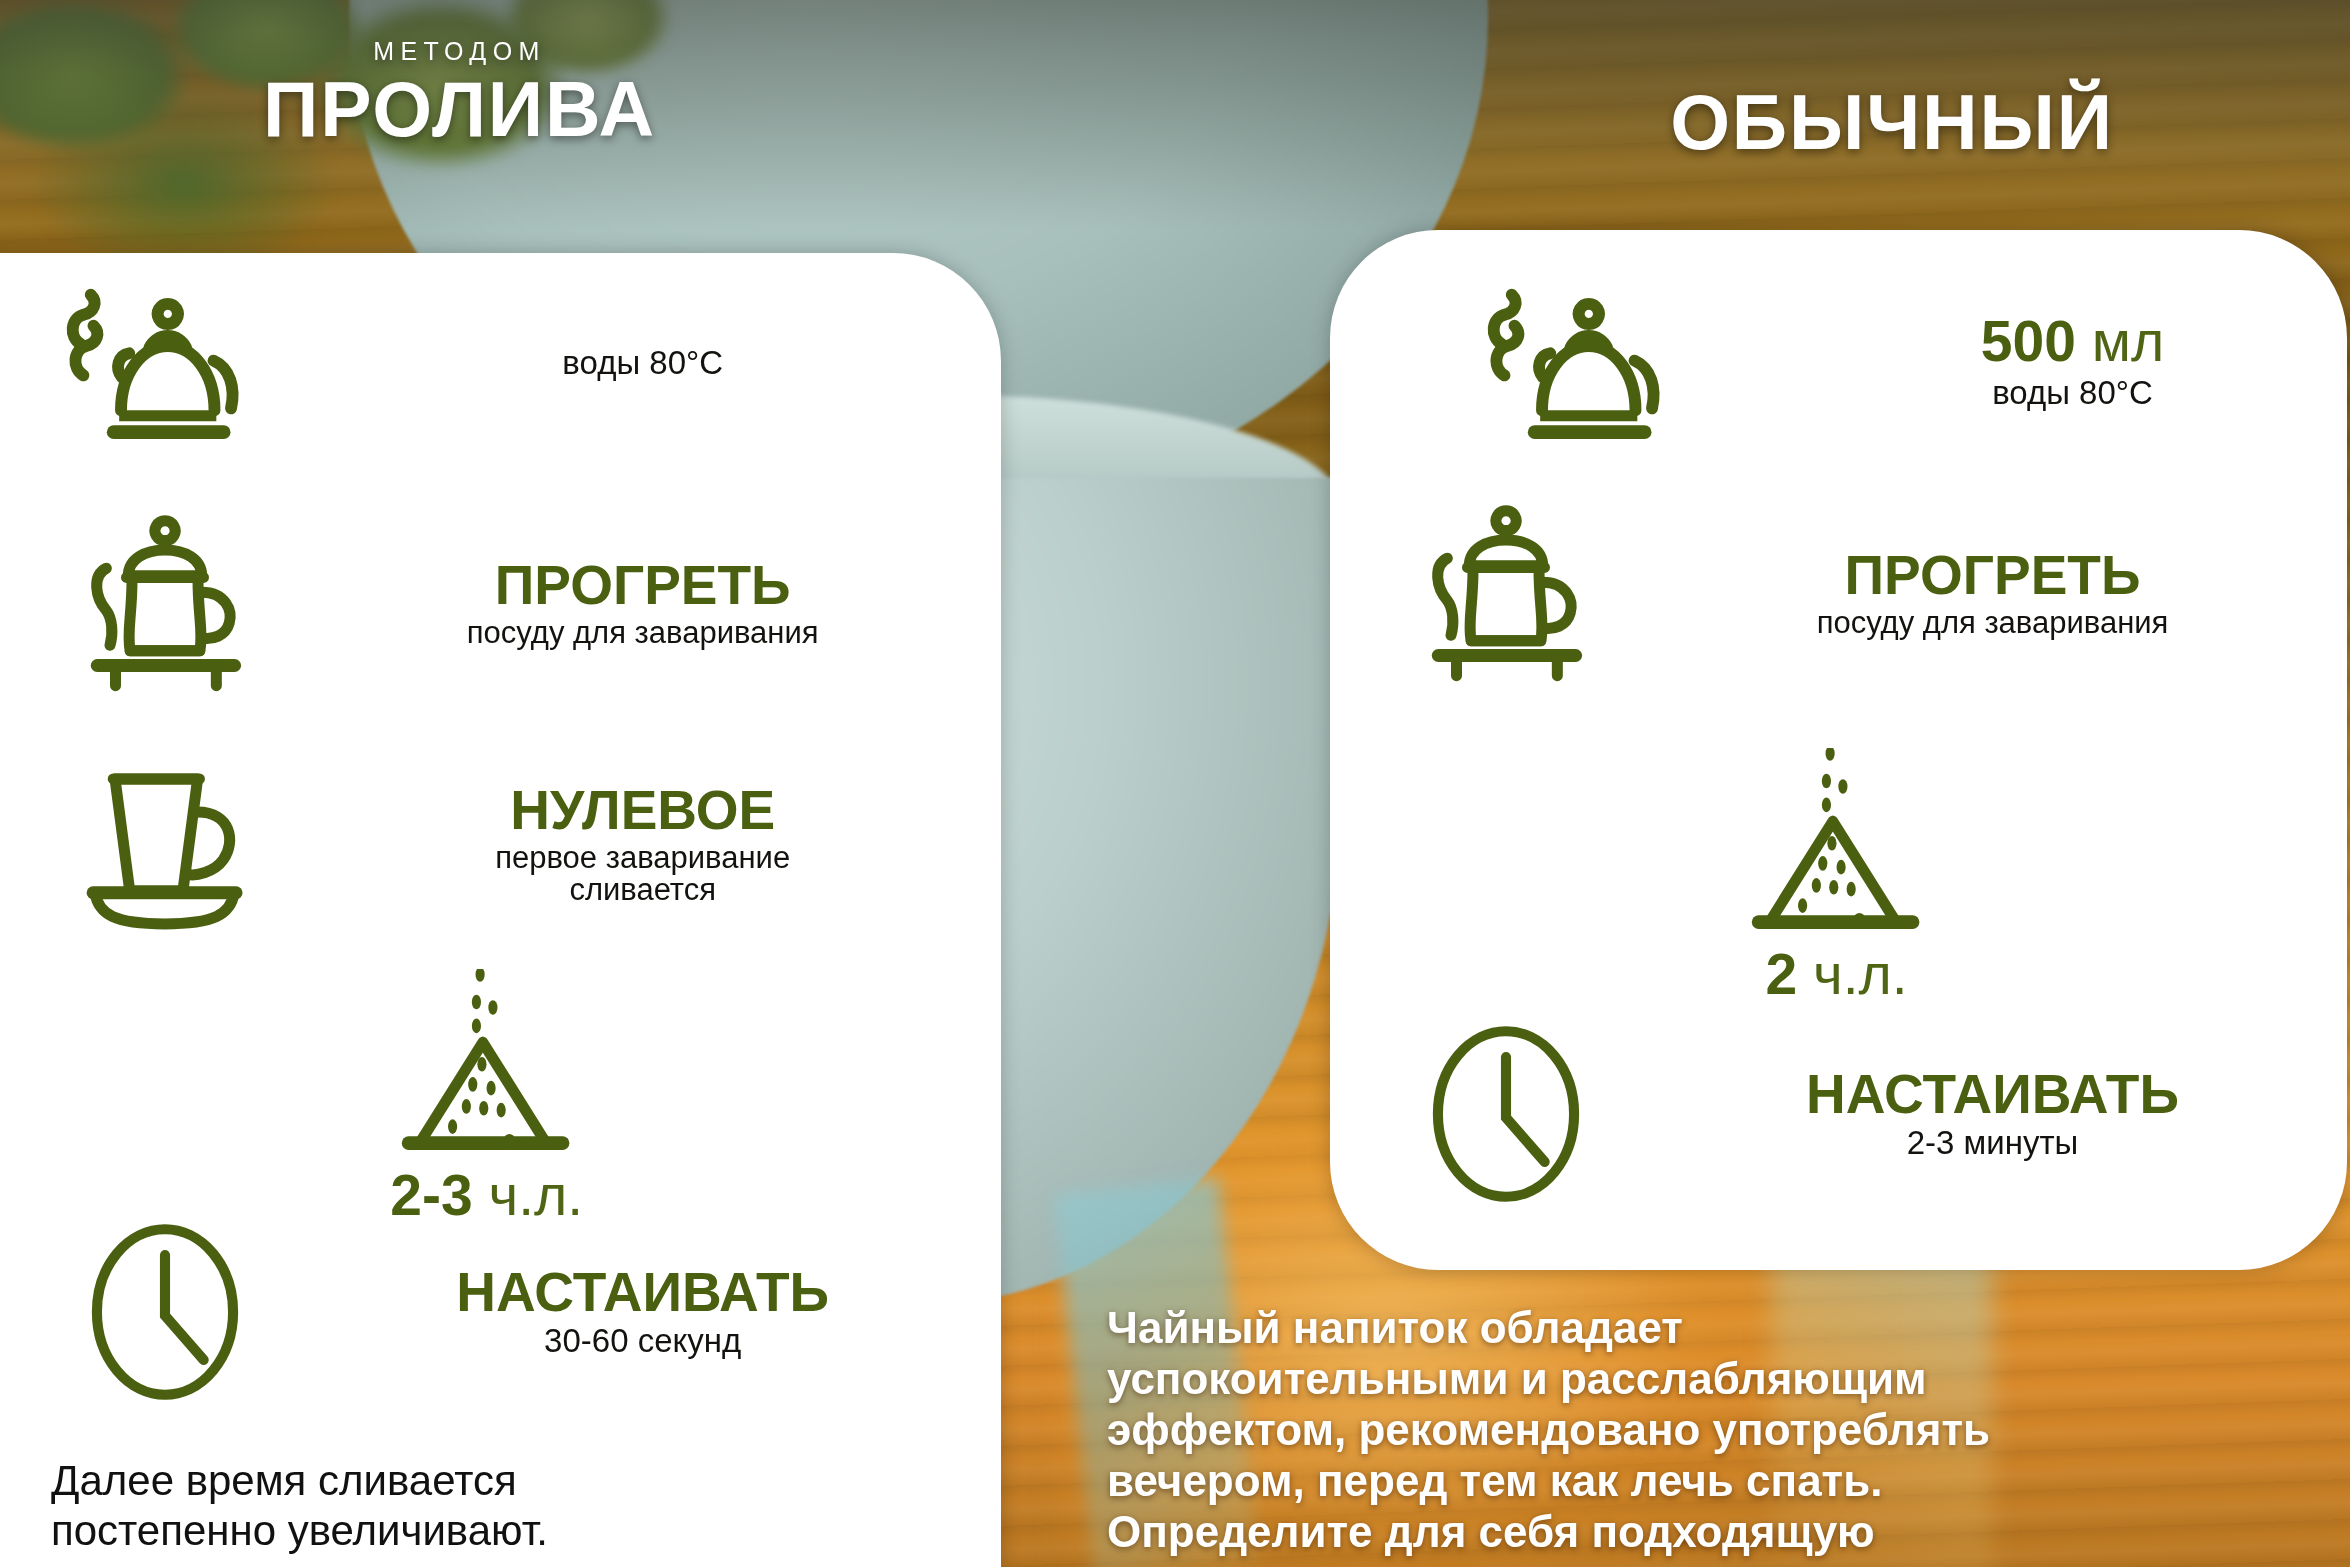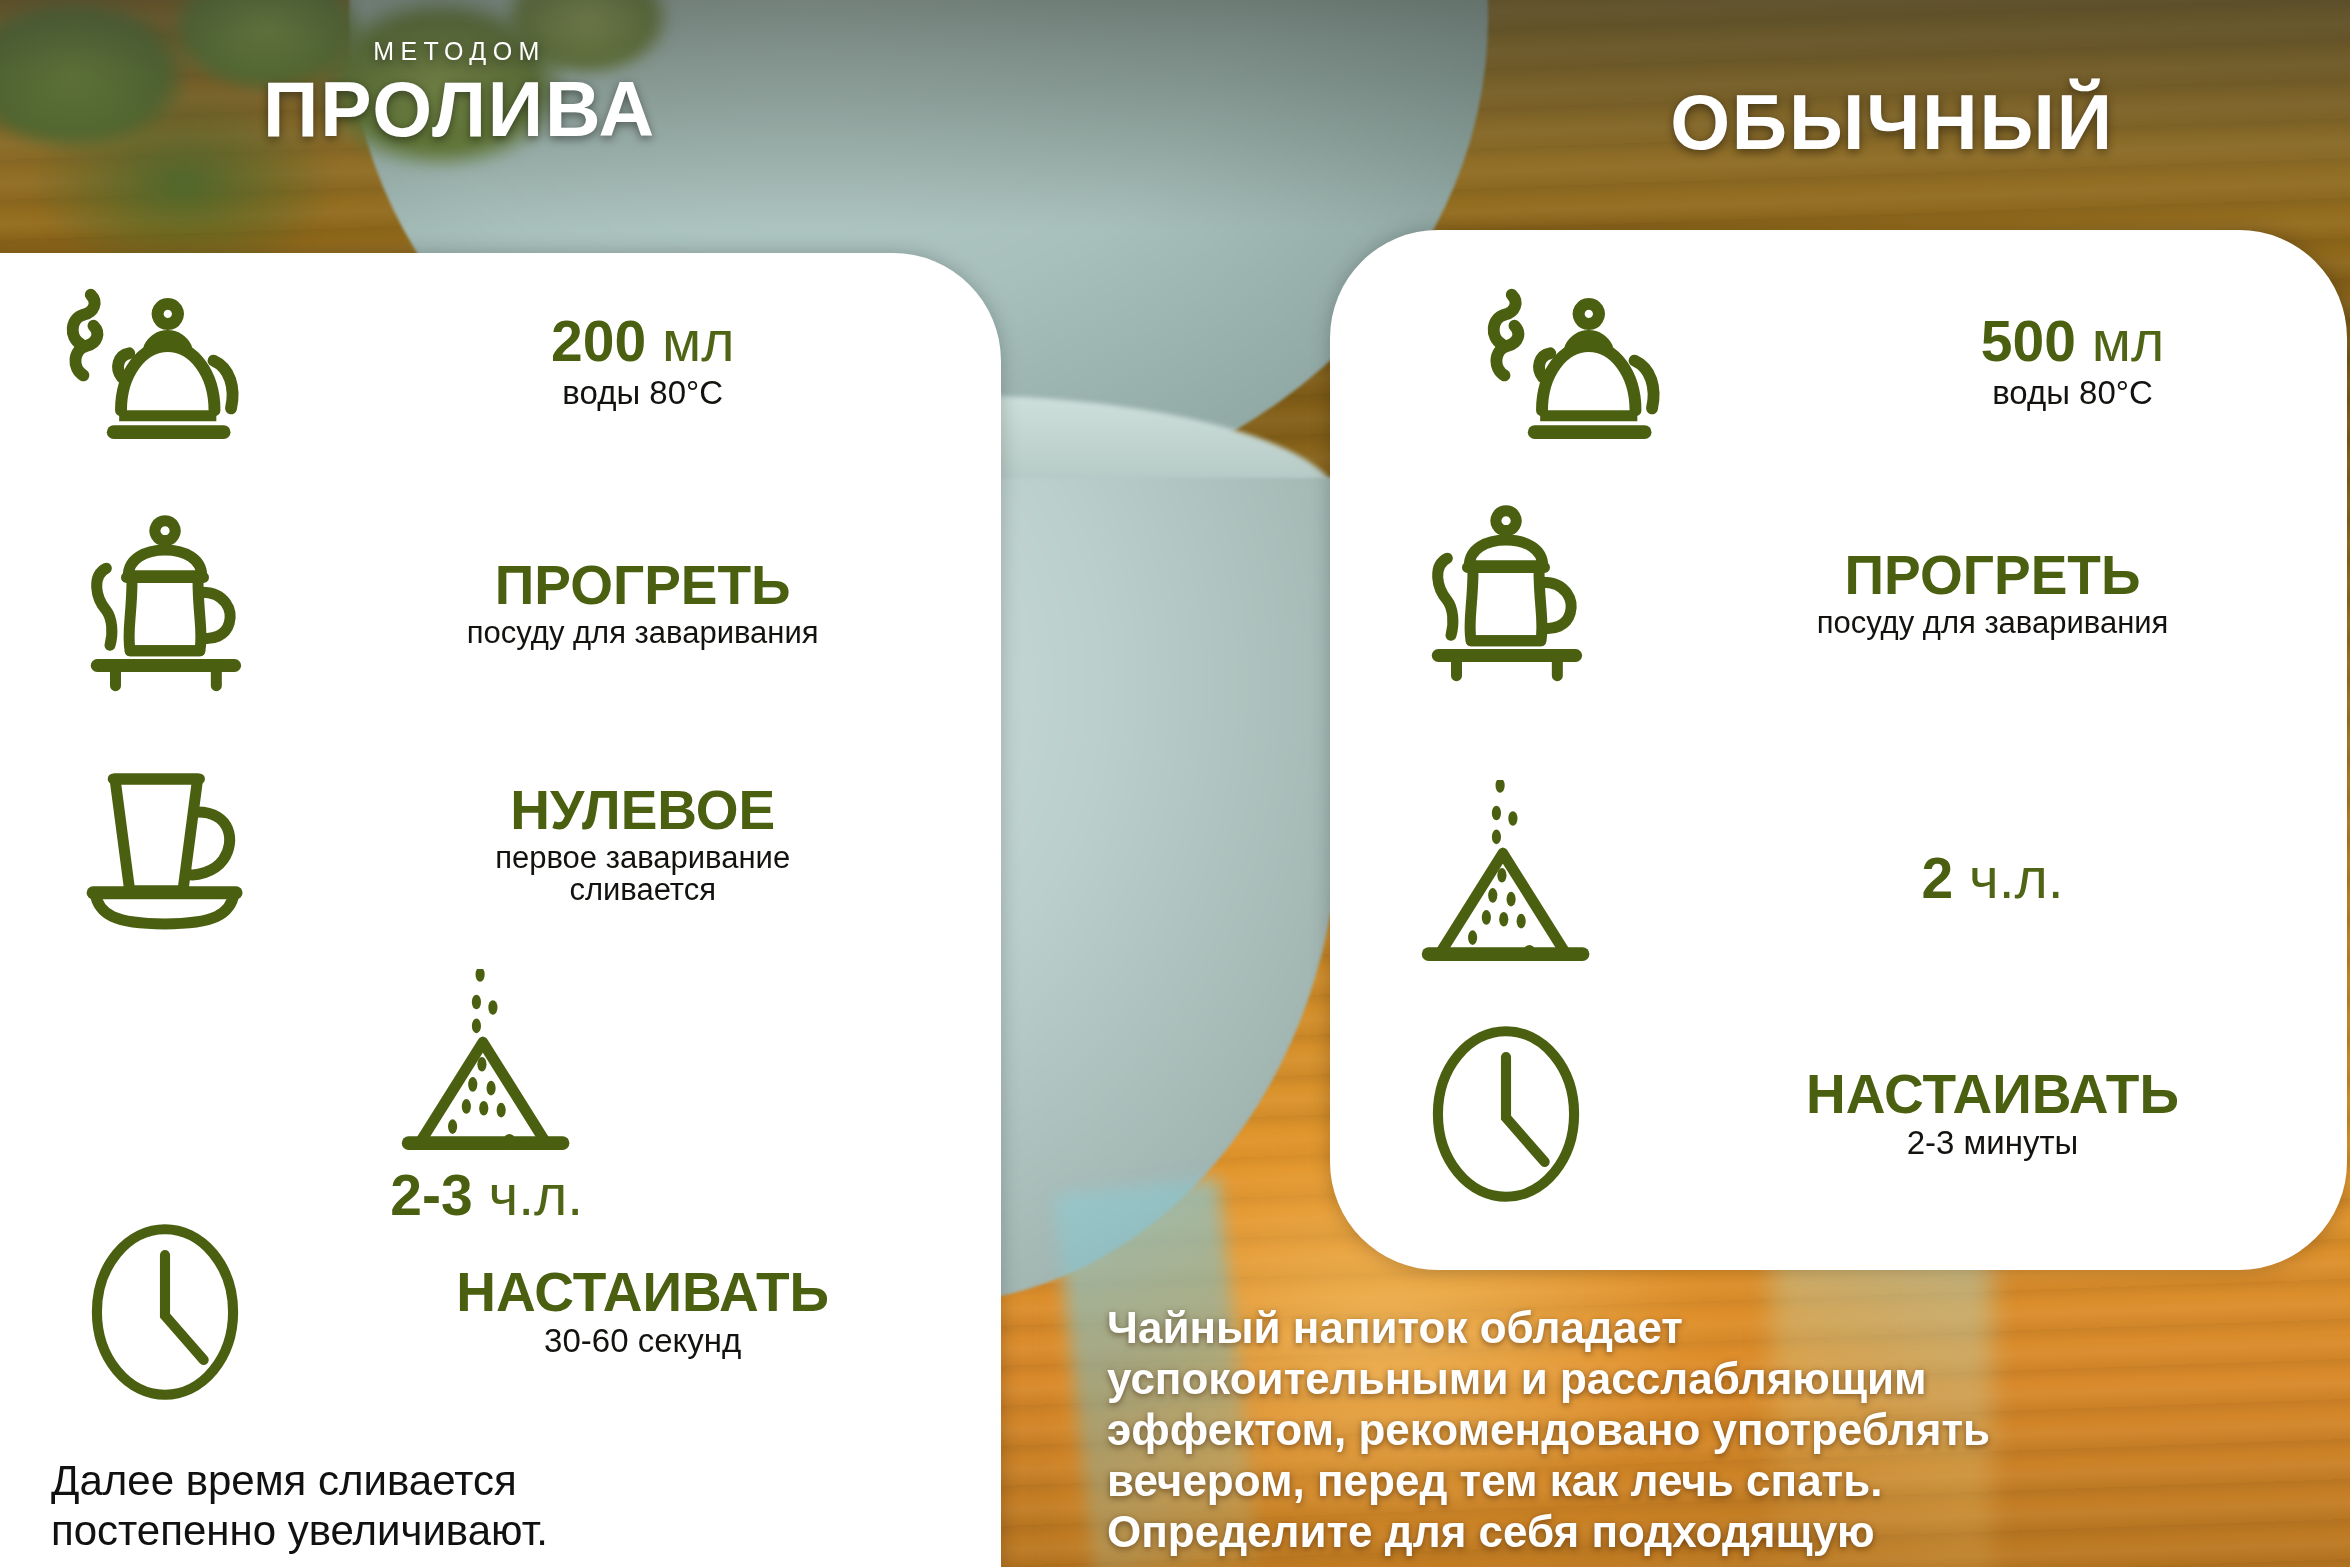--- a/index.html
+++ b/index.html
@@ -118,21 +118,21 @@
   
   #row-l1 { left:9.2px;  top:275px; width:955px; height:174px; }
   #row-l2 { left:9.2px;  top:510px; width:955px; height:188px; }
   #row-l3 { left:9.2px;  top:739px; width:955px; height:211px; }
   #row-l4 { left:9.2px;  top:969px; width:955px; height:207px;flex-direction:column; }
   #row-l5 { left:9.2px;  top:1208px; width:955px; height:207px; }
 
   
   #row-r1 { left:1430px; top:275px; width:973px; height:174px; }
   #row-r2 { left:1350px; top:500px; width:973px; height:188px; }
-  #row-r3 { left:1350px; top:780px; width:973px; height:197px; }
+  #row-r3 { left:1350px; top:748px; width:973px; height:197px;flex-direction:column; }
   #row-r4 { left:1350px; top:1015px; width:973px; height:197px; }
 
   
   #note-left {
     position:absolute; left:51px; top:1456px; width:872px;
     font-size:42px; color:#111111; line-height:1.20; font-weight:400;
   }
   #note-right {
     position:absolute; left:1107px; top:1302px; width:1231px;
     font-size:44px; color:#ffffff; font-weight:700; line-height:1.16;
@@ -179,24 +179,20 @@
         <path d="M128 48 a11 11 0 1 1 0.1 0"></path>
         <path d="M108 74 a22 22 0 0 1 40 0"></path>
         <path d="M77 142 C77 102 100 72 128 72 C156 72 179 102 179 142"></path>
         <path d="M75 142 h106 v12 h-106 z" fill="#4a6010" stroke="none"></path>
         <path d="M178 88 C196 96 202 118 197 140"></path>
         <path d="M69 166 h120" stroke-width="15"></path>
       </g>
     </svg>
   </div>
   <div class="txt">
-    <div class="big">
-      <span>200</span>
-      <span class="lite">мл</span>
-    </div>
     <div class="sub">воды 80°C</div>
   </div>
 </div>
 
 <div class="row" id="row-l2">
   <div class="icon-wrap" style="width:312px">
     <svg width="220" height="179" viewBox="0 0 240 195">
       <g fill="none" stroke="#4a6010" stroke-width="12" stroke-linecap="round" stroke-linejoin="round">
         <path d="M120 28 a11 11 0 1 1 0.1 0"></path>
         <path d="M80 66 C80 48 98 38 120 38 C142 38 160 48 160 66 z"></path>

